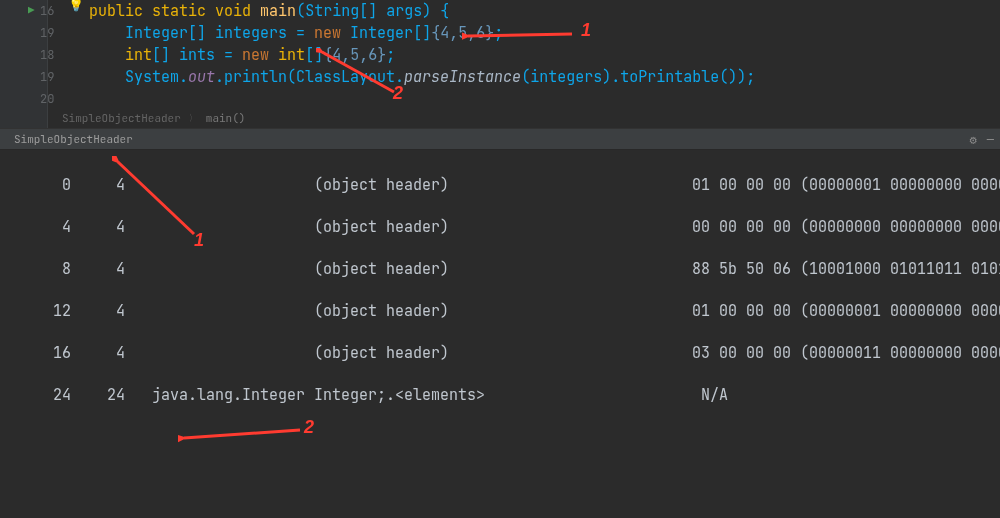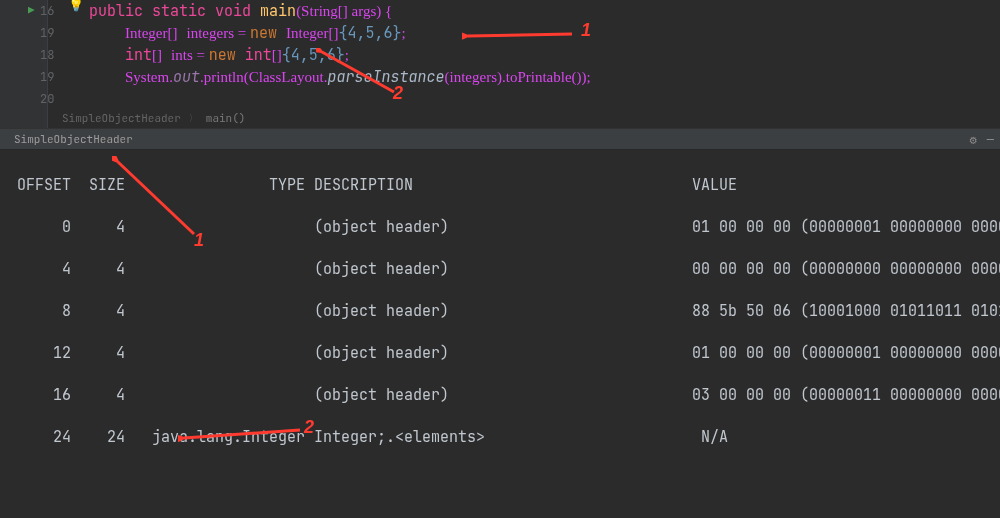--- a/index.html
+++ b/index.html
@@ -41,24 +41,24 @@
     left:68px; top:-4px;
     color:#f2c55c;
     font-size:13px;
   }
   .code {
     position:absolute;
     left:48px; right:0; top:0;
     padding-left:14px;
   }
   .code .line { height:22px; line-height:22px; white-space:pre; font-size:15px; }
-  .kw  { color:#ec4899;text-align:right; }
+  .kw  { color:#eab308;text-align:right; }
   .fld { color:#9876aa; font-style:italic; }
   .num { color:#6897bb; }
-  .pl  { color:#d946ef;font-family:Liberation Serif, serif; }
+  .pl  { color:#0ea5e9; }
   .new { color:#cc7832; }
   .it  { font-style:italic; }
   .method-name { color:#ffc66d; }
   .breadcrumb {
     position:absolute;
     left:48px; bottom:0;
     height:20px;
     display:flex;
     align-items:center;
     gap:8px;
@@ -173,21 +173,20 @@
 
 <div class="console-tab-bar">
   <div class="tab">SimpleObjectHeader</div>
   <div class="icons-right">
     <span>⚙</span>
     <span>—</span>
   </div>
 </div>
 
 <div class="console" style="position:relative">
-<div class="hdr"> OFFSET  SIZE                TYPE DESCRIPTION                               VALUE</div>
 <div>      0     4                     (object header)                           01 00 00 00 (00000001 00000000 00000000 000</div>
 <div>      4     4                     (object header)                           00 00 00 00 (00000000 00000000 00000000 000</div>
 <div>      8     4                     (object header)                           88 5b 50 06 (10001000 01011011 01010000 000</div>
 <div>     12     4                     (object header)                           01 00 00 00 (00000001 00000000 00000000 000</div>
 <div>     16     4                     (object header)                           03 00 00 00 (00000011 00000000 00000000 000</div>
 <div>     24    24   java.lang.Integer Integer;.&lt;elements&gt;                        N/A</div>
 
 
 
 

